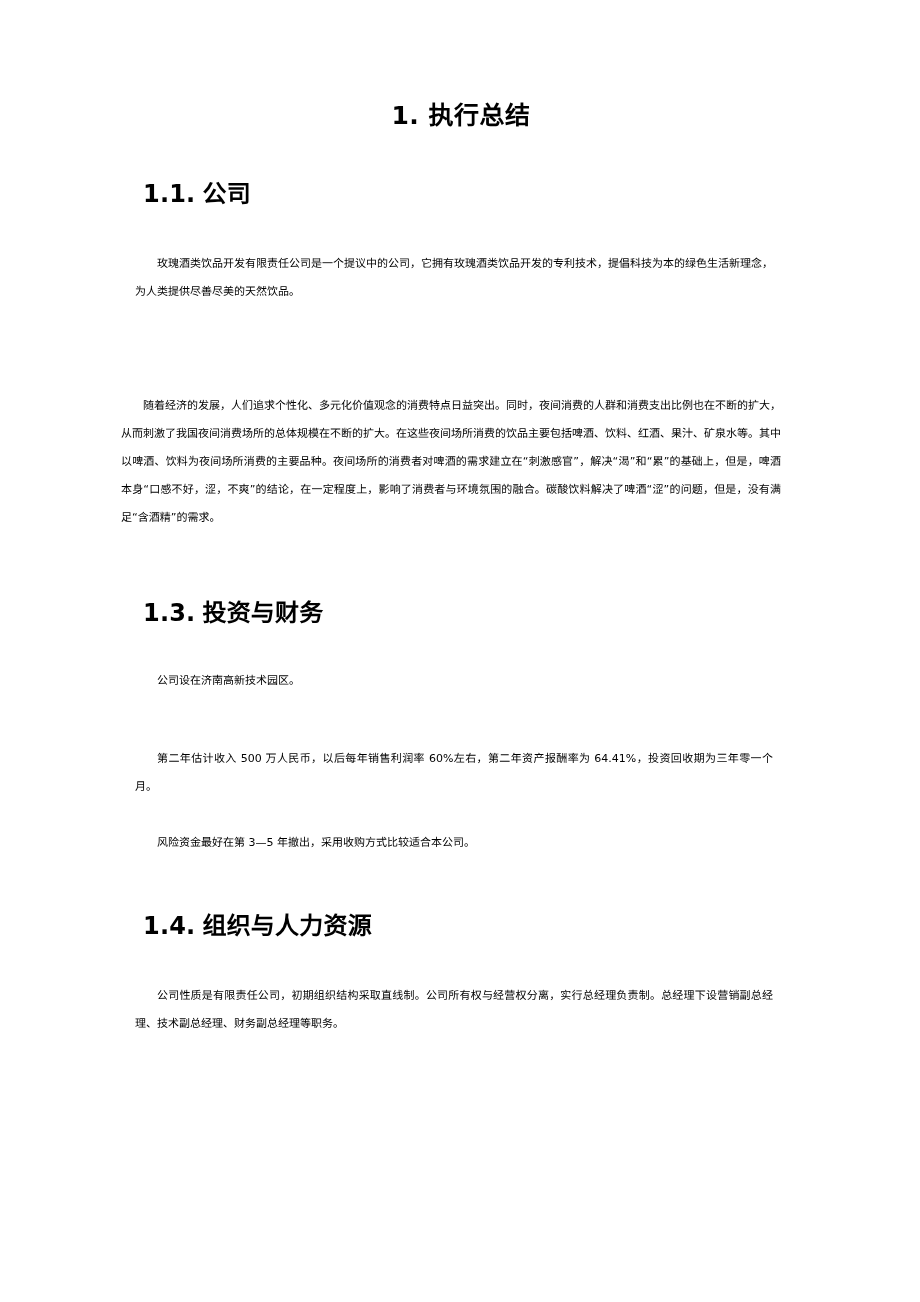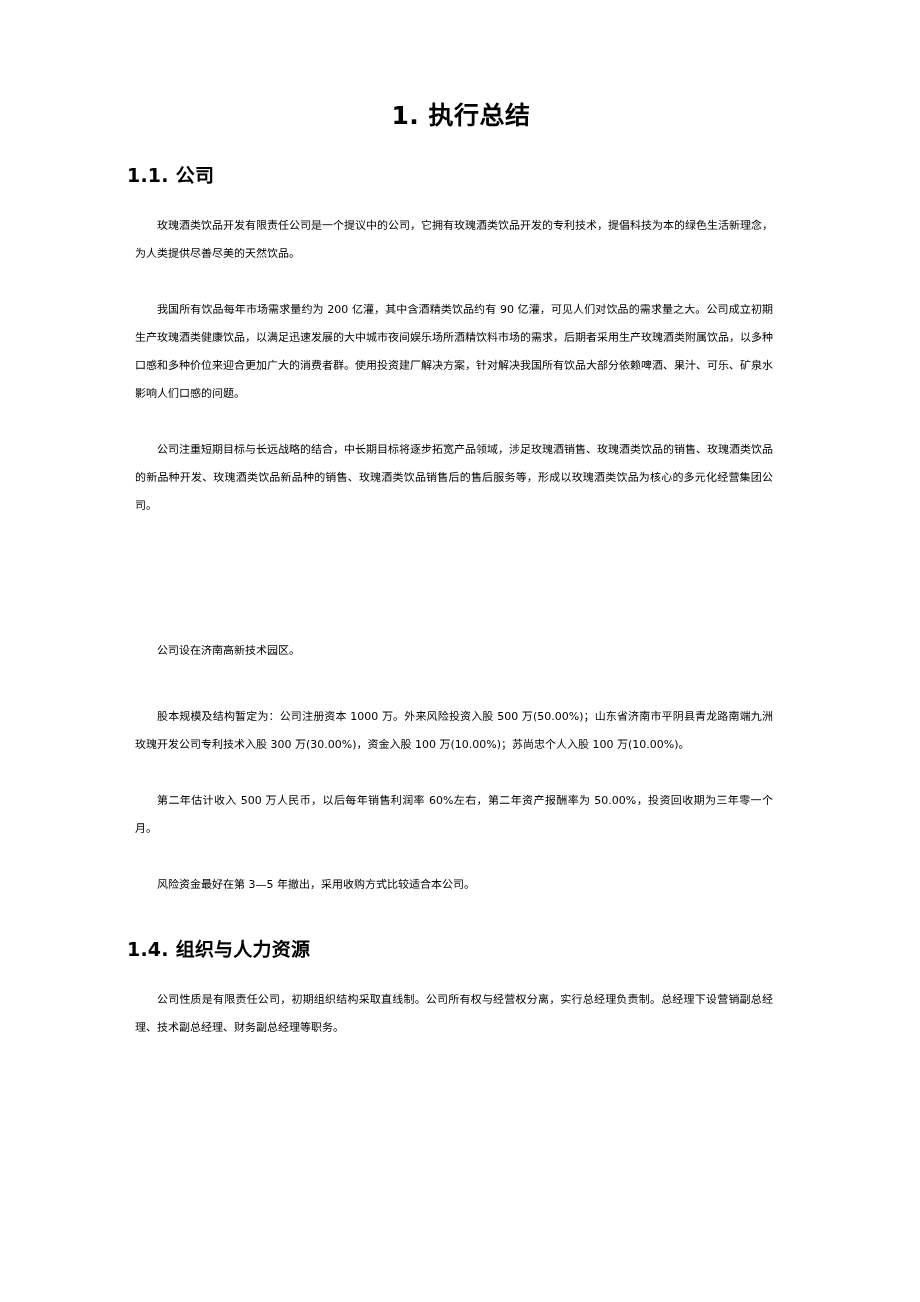--- a/index.html
+++ b/index.html
@@ -41,24 +41,24 @@
     line-height: 1.25;
     margin: 0 0 0 0;
     padding: 0 0 0 14px; 
   }
 
   .section {
     margin: 0;
   }
 
   .section-heading {
-    font-size: 19px;
+    font-size: 24px;
     font-weight: bold;
     line-height: 1.3;
-    margin: 0;
+    margin: 16px;
     padding: 0;
     letter-spacing: 0.2px;
   }
 
   .h-num {
     font-weight: bold;
   }
 
   .h-text {
     font-weight: bold;
@@ -100,46 +100,47 @@
 
     <div class="section sec-11">
       <div class="section-heading">
         <span class="h-num">1.1.</span><span class="h-text">公司</span>
       </div>
 
       <div class="gap-h-to-p"></div>
 
       <p class="body">玫瑰酒类饮品开发有限责任公司是一个提议中的公司，它拥有玫瑰酒类饮品开发的专利技术，提倡科技为本的绿色生活新理念，为人类提供尽善尽美的天然饮品。</p>
       <div class="gap-p-to-p"></div>
-      <p class="body">我国所有饮品每年市场需求量约为 200 亿灌，其中含酒精类饮品约有 90 亿灌，可见人们对饮品的需求量之大。公司成立初期生产玫瑰酒类健康饮品，以满足迅速发展的大中城市夜间娱乐场所酒精饮料市场的需求，后期者采用生产玫瑰酒类附属饮品，以多种口感和多种价位来迎合更加广大的消费者群。使用投资建厂解决方案，针对解决我国所有饮品大部分依赖啤酒、果汁、可乐、矿泉水影响人们口感的问题。</p>
       <div class="gap-p-to-p"></div>
-      <p class="body">公司注重短期目标与长远战略的结合，中长期目标将逐步拓宽产品领域，涉足玫瑰酒销售、玫瑰酒类饮品的销售、玫瑰酒类饮品的新品种开发、玫瑰酒类饮品新品种的销售、玫瑰酒类饮品销售后的售后服务等，形成以玫瑰酒类饮品为核心的多元化经营集团公司。</p>
     </div>
 
     <div class="gap-p-to-h-lg"></div>
 
     <div class="section sec-12">
 
       <div class="gap-h-to-p"></div>
 
+      <p class="body">随着经济的发展，人们追求个性化、多元化价值观念的消费特点日益突出。同时，夜间消费的人群和消费支出比例也在不断的扩大，从而刺激了我国夜间消费场所的总体规模在不断的扩大。在这些夜间场所消费的饮品主要包括啤酒、饮料、红酒、果汁、矿泉水等。其中以啤酒、饮料为夜间场所消费的主要品种。夜间场所的消费者对啤酒的需求建立在“刺激感官”，解决“渴”和“累”的基础上，但是，啤酒本身“口感不好，涩，不爽”的结论，在一定程度上，影响了消费者与环境氛围的融合。碳酸饮料解决了啤酒“涩”的问题，但是，没有满足“含酒精”的需求。</p>
       <div class="gap-p-to-p"></div>
     </div>
 
     <div class="gap-p-to-h-lg"></div>
 
     <div class="section sec-13">
+      <div class="section-heading">
+        <span class="h-num">1.3.</span><span class="h-text">投资与财务</span>
+      </div>
 
       <div class="gap-h-to-p-sm"></div>
 
       <p class="body">公司设在济南高新技术园区。</p>
       <div class="gap-p-to-p-sm"></div>
       <div class="gap-p-to-p"></div>
-      <p class="body">股本规模及结构暂定为：公司注册资本 1000 万。外来风险投资入股 500 万(50.00%)；山东省济南市平阴县青龙路南端九洲玫瑰开发公司专利技术入股 300 万(30.00%)，资金入股 100 万(10.00%)；苏尚忠个人入股 100 万(10.00%)。</p>
       <div class="gap-p-to-p"></div>
-      <p class="body">第二年估计收入 500 万人民币，以后每年销售利润率 60%左右，第二年资产报酬率为 50.00%，投资回收期为三年零一个月。</p>
+      <p class="body">第二年估计收入 500 万人民币，以后每年销售利润率 60%左右，第二年资产报酬率为 64.41%，投资回收期为三年零一个月。</p>
       <div class="gap-p-to-p"></div>
       <p class="body">风险资金最好在第 3—5 年撤出，采用收购方式比较适合本公司。</p>
     </div>
 
     <div class="gap-p-to-h-lg"></div>
 
     <div class="section sec-14">
       <div class="section-heading">
         <span class="h-num">1.4.</span><span class="h-text">组织与人力资源</span>
       </div>

